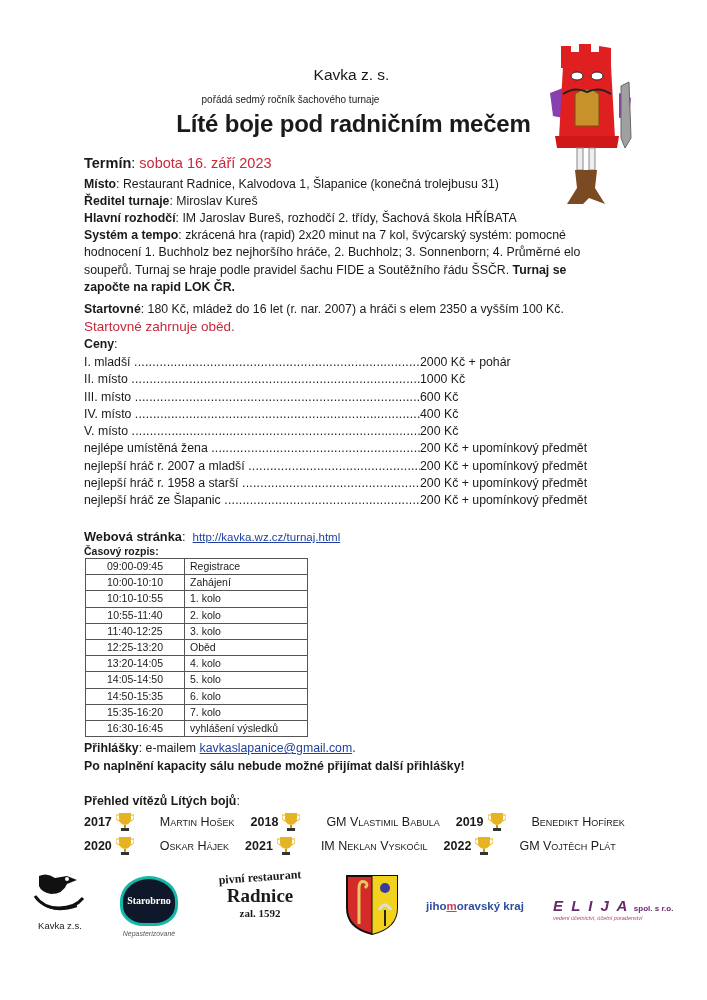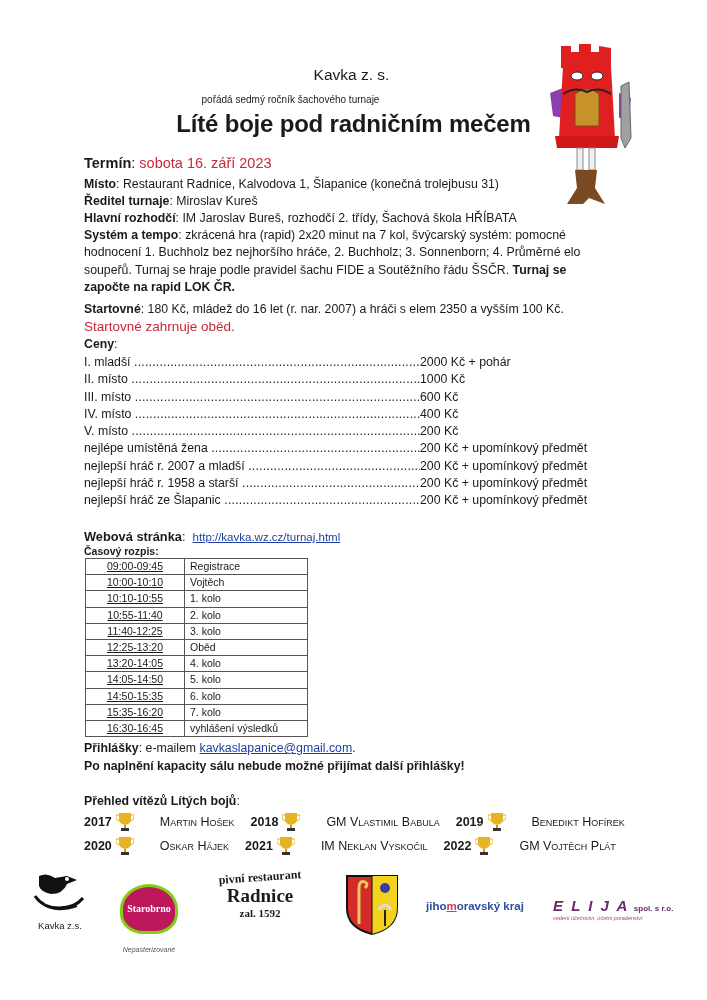--- a/index.html
+++ b/index.html
@@ -14,21 +14,21 @@
   .red { color: #c8283a; }
   .term { font-size: 14.5px; }
   .para { white-space: normal; width: 530px; }
   .prizes { left: 84px; top: 354px; font-size: 12.3px; line-height: 17.3px; }
   .prize-row { display: flex; white-space: nowrap; }
   .prize-label { width: 336px; overflow: hidden; white-space: nowrap; }
   .prize-label::after { content: " ........................................................................................................................................................"; letter-spacing: 0.2px; }
   .link { color: #1f3fa0; text-decoration: underline; }
   table.sched { position: absolute; left: 85px; top: 558px; border-collapse: collapse; font-size: 10.5px; }
   table.sched td { border: 1px solid #555; padding: 0 5px; height: 15.2px; line-height: 15px; }
-  table.sched td.t { width: 88px; text-align: center; text-decoration: underline; }
+  table.sched td.t { width: 88px; text-align: center; }
   table.sched td.a { width: 112px; }
   .win { left: 84px; font-size: 12.5px; white-space: nowrap; display: flex; align-items: center; }
   .win .yr { font-weight: bold; margin-right: 4px; }
   .win .nm { font-variant: small-caps; margin-right: 16px; margin-left: 3px; padding-left: 23px; }
   .cup { width: 18px; height: 20px; display: inline-block; }
   .logo { position: absolute; }
 </style>
 </head>
 <body>
 
@@ -120,21 +120,21 @@
 <div class="abs txt" style="top:543px;font-size:10.5px;font-weight:bold">Časový rozpis:</div>
 
 <table class="sched">
   <tbody>
       <tr>
         <td class="t">09:00-09:45</td>
         <td class="a">Registrace</td>
       </tr>
   <tr>
         <td class="t">10:00-10:10</td>
-        <td class="a">Vojtěch</td>
+        <td class="a">Zahájení</td>
       </tr>
   <tr>
         <td class="t">10:10-10:55</td>
         <td class="a">1. kolo</td>
       </tr>
   <tr>
         <td class="t">10:55-11:40</td>
         <td class="a">2. kolo</td>
       </tr>
   <tr>
@@ -241,21 +241,21 @@
   <svg width="54" height="44" viewBox="0 0 54 44">
     <path d="M6 4 Q14 0 22 6 L34 4 L44 8 L34 12 Q30 22 18 22 Q8 20 6 14 Z" fill="#111"></path>
     <circle cx="34" cy="7" r="2" fill="#fff"></circle>
     <path d="M2 24 Q10 36 26 36 Q42 36 50 26" fill="none" stroke="#111" stroke-width="3"></path>
     <path d="M8 30 Q20 42 44 34" fill="none" stroke="#111" stroke-width="2"></path>
   </svg>
   <div style="font-size:9.5px">Kavka z.s.</div>
 </div>
 
 <div class="logo" style="left:118px;top:872px;width:62px;text-align:center">
-  <div style="width:52px;height:44px;margin:12px auto;border-radius:50% 50% 40% 40%;background:#be185d;border:3px solid #84cc16;color:#fff;font-size:10px;font-weight:bold;line-height:44px;font-family:'Liberation Serif',serif">Starobrno</div>
+  <div style="width:52px;height:44px;margin:4px auto;border-radius:50% 50% 40% 40%;background:#0f172a;border:3px solid #14b8a6;color:#fff;font-size:10px;font-weight:bold;line-height:44px;font-family:'Liberation Serif',serif">Starobrno</div>
   <div style="font-size:7px;font-style:italic;color:#555">Nepasterizované</div>
 </div>
 
 <div class="logo" style="left:208px;top:870px;width:104px;text-align:center;font-family:'Liberation Serif',serif">
   <div style="font-size:12px;font-weight:bold;transform:rotate(-4deg)">pivní restaurant</div>
   <div style="font-size:19px;font-weight:bold">Radnice</div>
   <div style="font-size:11px;font-weight:bold">zal. 1592</div>
 </div>
 
 <svg class="logo" style="left:345px;top:874px" width="54" height="62" viewBox="0 0 54 62">

